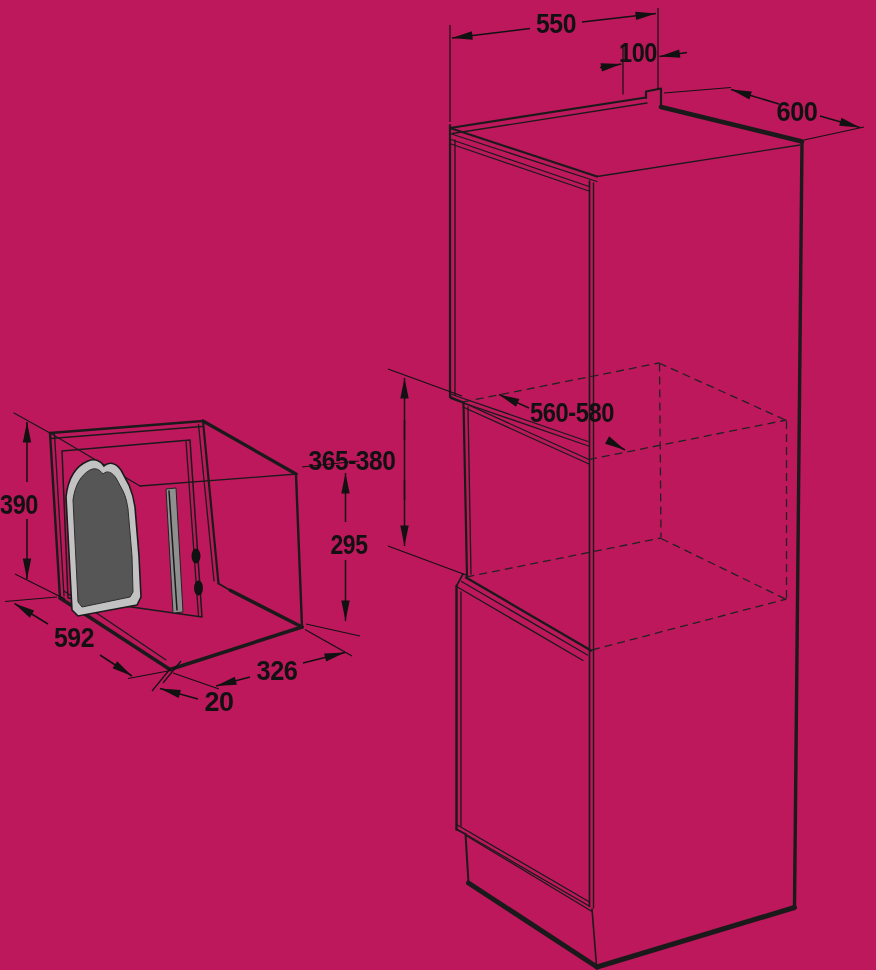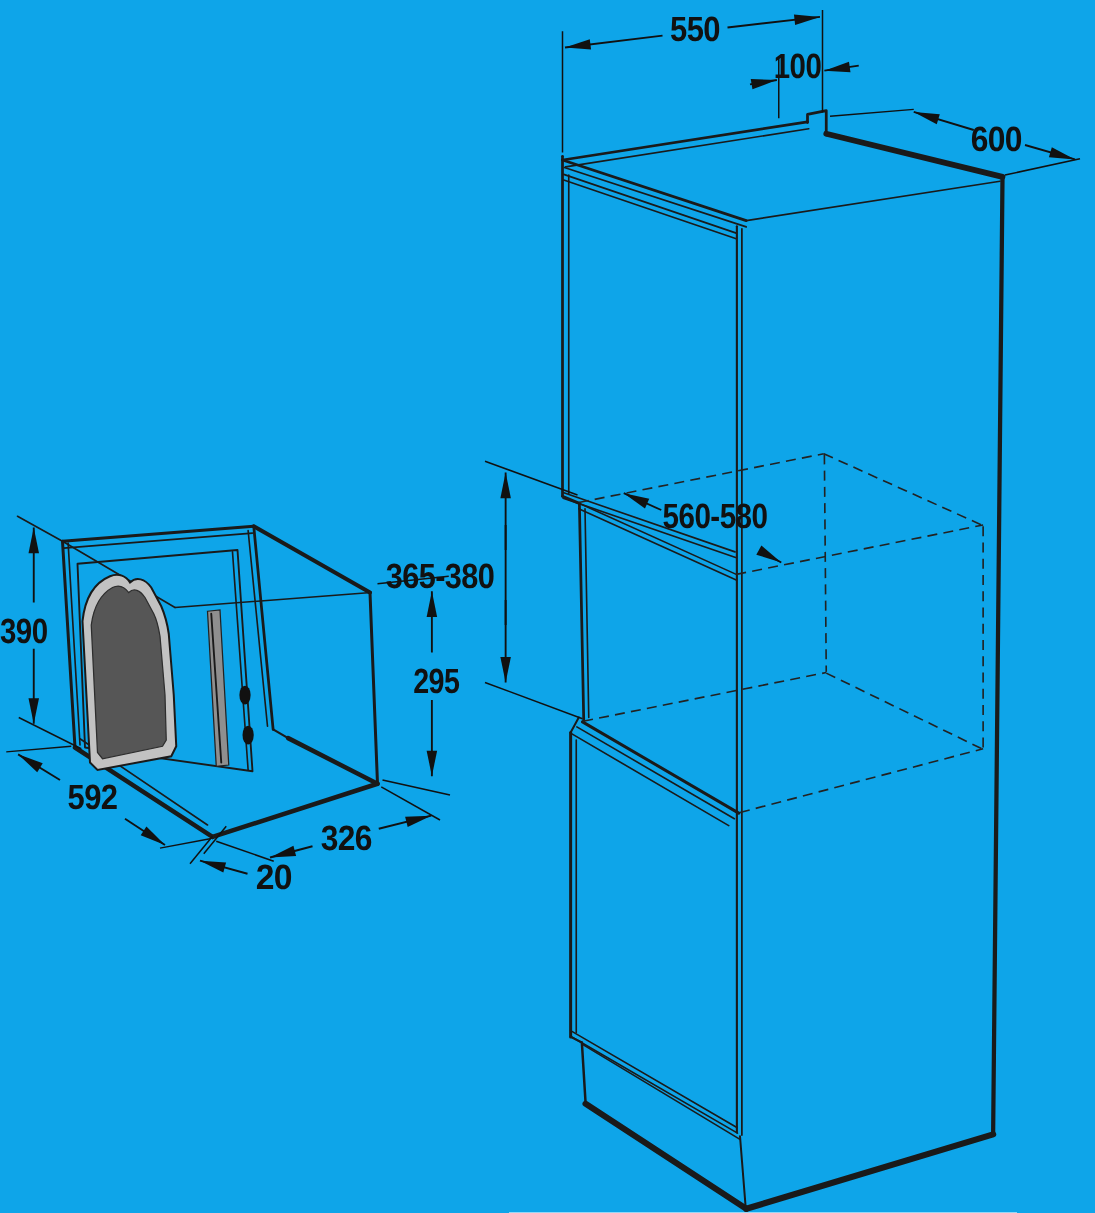--- a/index.html
+++ b/index.html
@@ -1,16 +1,16 @@
 <!DOCTYPE html>
 <html><head>
 <meta charset="utf-8">
 <style>
   html,body{margin:0;padding:0;background:#ffffff;}
-  .stage{position:relative;width:876px;height:970px;background:#0ea5e9;overflow:hidden;
+  .stage{position:relative;width:876px;height:970px;background:#be185d;overflow:hidden;
          font-family:"Liberation Sans", sans-serif;}
   svg{display:block;}
   .dimtext{font-family:"Liberation Sans","DejaVu Sans",sans-serif;font-weight:bold;
            fill:#111111;letter-spacing:-0.5px;}
   .ln   {stroke:#1a1a1a;fill:none;stroke-linecap:round;stroke-linejoin:round;}
   .thin {stroke-width:1.3;}
   .med  {stroke-width:2.2;}
   .thick{stroke-width:4.6;}
   .dim  {stroke:#111111;stroke-width:1.5;fill:none;}
   .ext  {stroke:#111111;stroke-width:1.2;fill:none;}

